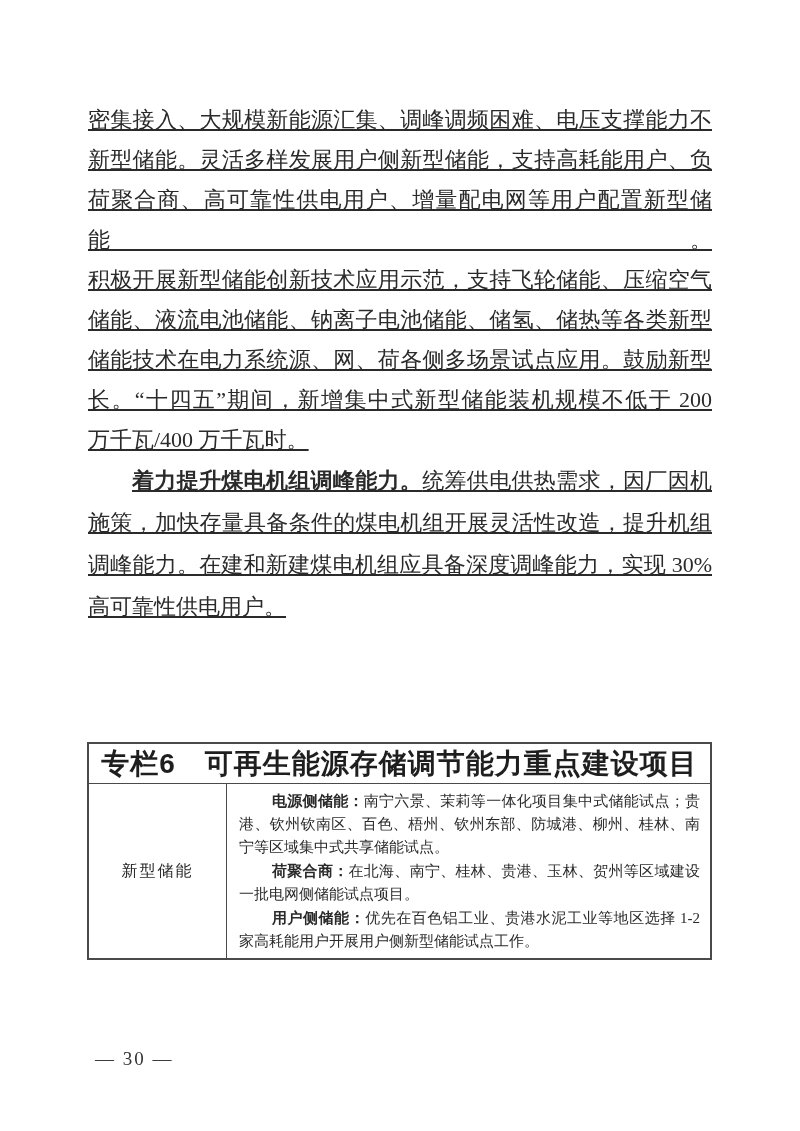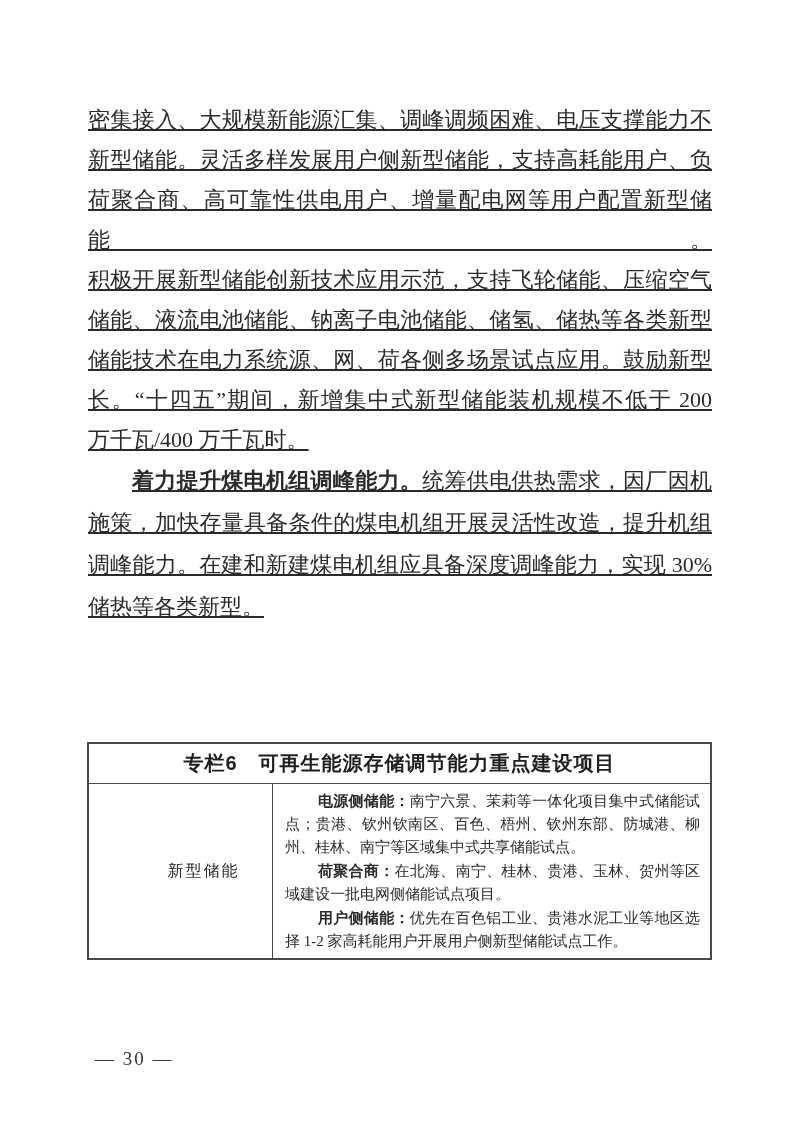--- a/index.html
+++ b/index.html
@@ -39,32 +39,31 @@
     border:2px solid var(--border-color);
     box-sizing:border-box;
     background:var(--page-bg);
   }
   .tbl-header{
     height:39px;
     display:flex;align-items:center;justify-content:center;
     border-bottom:1px solid var(--border-color);
     font-family:"Liberation Sans","DejaVu Sans",sans-serif;
     font-weight:bold;
-    font-size:20px;
+    font-size:28px;
     letter-spacing:1px;
     color:#1e1e1e;
   }
   .tbl-body{display:flex;min-height:169px;}
   .tbl-left{
     width:137px;
     border-right:1px solid var(--border-color);
     display:flex;align-items:center;justify-content:center;
     font-size:16px;
     letter-spacing:2px;
-    padding-left:46px;
   }
   .tbl-right{
     flex:1;
     padding:5px 10px 5px 12px;
   }
   .cell-para{
     margin:0;
     font-size:15px;
     line-height:23px;
     text-align:justify;
@@ -101,21 +100,21 @@
       <div class="line">长。“十四五”期间，新增集中式新型储能装机规模不低于 200</div>
       <div class="line last">万千瓦/400 万千瓦时。</div>
     </div>
 
     <div class="para p2">
       <div class="line indent">
         <span class="bold-lead">着力提升煤电机组调峰能力。</span><span>统筹供电供热需求，因厂因机</span>
       </div>
       <div class="line">施策，加快存量具备条件的煤电机组开展灵活性改造，提升机组</div>
       <div class="line">调峰能力。在建和新建煤电机组应具备深度调峰能力，实现 30%</div>
-      <div class="line last">储热等各类新型。</div>
+      <div class="line last">高可靠性供电用户。</div>
     </div>
 
   </div>
 
   <div class="tbl">
     <div class="tbl-header">专栏6　可再生能源存储调节能力重点建设项目</div>
     <div class="tbl-body">
       <div class="tbl-left">新型储能</div>
       <div class="tbl-right">
         <p class="cell-para">

